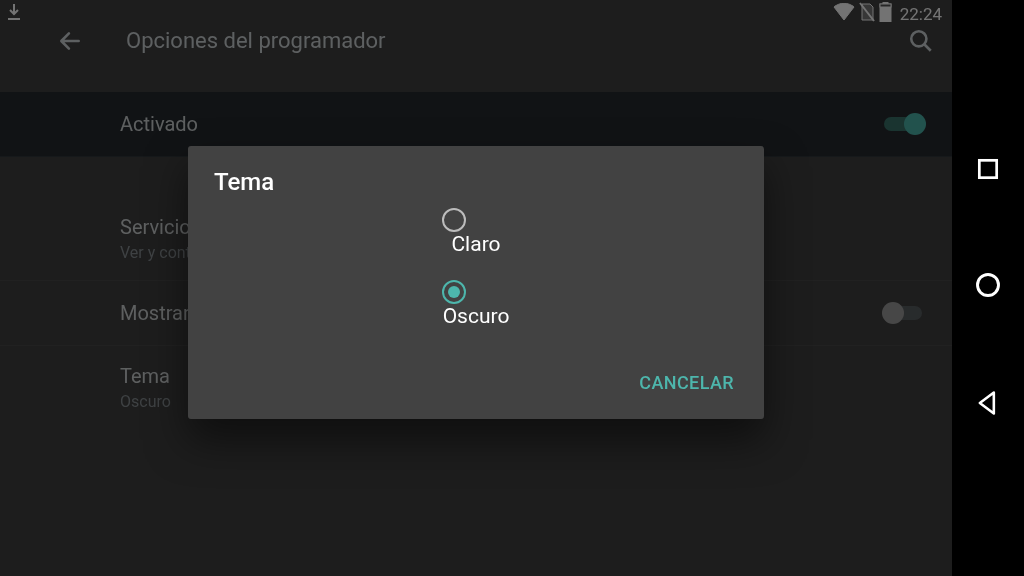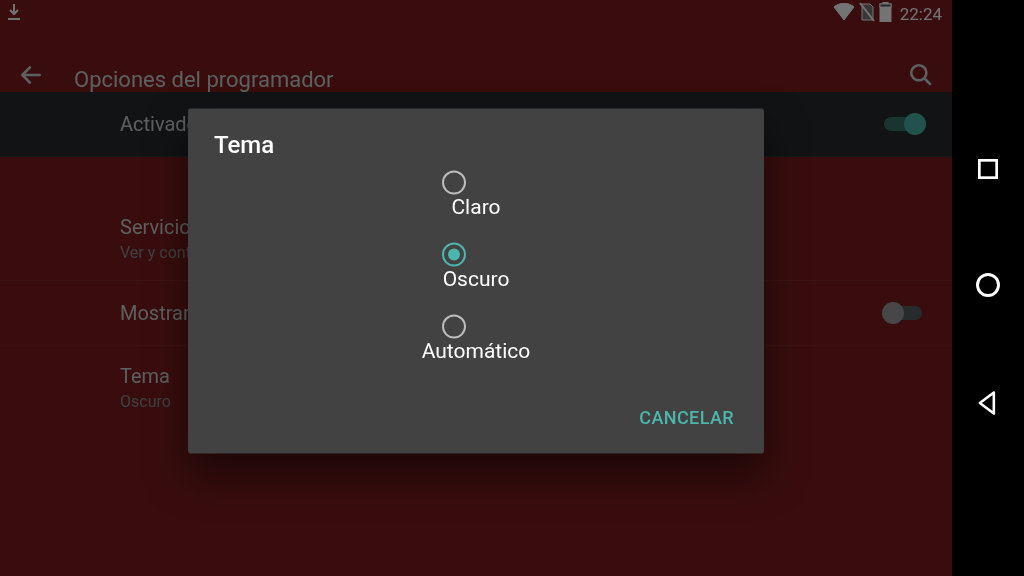--- a/index.html
+++ b/index.html
@@ -4,44 +4,45 @@
 <style>
   * { margin: 0; padding: 0; box-sizing: border-box; }
   html, body { width: 1024px; height: 576px; overflow: hidden; font-family: Roboto, "Helvetica Neue", Arial, sans-serif; }
   body { display: flex; background: #000; }
 
   
   .screen {
     position: relative;
     width: 952px;
     height: 576px;
-    background: #7f1d1d;
+    background: #404040;
     color: #b0b8bc;
     overflow: hidden;
   }
 
   .status-bar {
     height: 28px;
     display: flex;
     align-items: center;
     padding: 0 10px 0 6px;
     font-size: 17px;
     color: #fff;
   }
   .status-bar .left  { display: flex; align-items: center; gap: 6px; }
   .status-bar .right { display: flex; align-items: center; gap: 4px; margin-left: auto; }
   .status-bar svg, .status-bar .glyph { fill: #fff; stroke: #fff; }
 
   .app-bar {
     height: 64px;
     display: flex;
-    align-items: flex-end;
+    align-items: flex-start;
     padding: 0 18px;
-    gap: 30px;
+    gap: 43px;
     color: #cfd4d7;
+    margin-left: 39px;
   }
   .app-bar .title { font-size: 22px; font-weight: 400; flex: 1; }
   .app-bar svg { fill: #cfd4d7; stroke: #cfd4d7; }
 
   .list { width: 100%; }
   .row {
     padding: 18px 26px 18px 120px;
     border-bottom: 1px solid rgba(255,255,255,0.06);
     display: flex;
     align-items: center;
@@ -219,24 +220,20 @@
   <div class="dialog">
     <div class="dialog-title">Tema</div>
     <div class="options">
       <div class="option">
         <span class="radio"></span>
         <span class="label">Claro</span>
       </div>
       <div class="option selected">
         <span class="radio"></span>
         <span class="label">Oscuro</span>
-      </div>
-      <div class="option">
-        <span class="radio"></span>
-        <span class="label">Automático</span>
       </div>
     </div>
     <div class="dialog-actions">
       <span class="btn">CANCELAR</span>
     </div>
   </div>
 
 </div>
 
 <div class="navbar">

